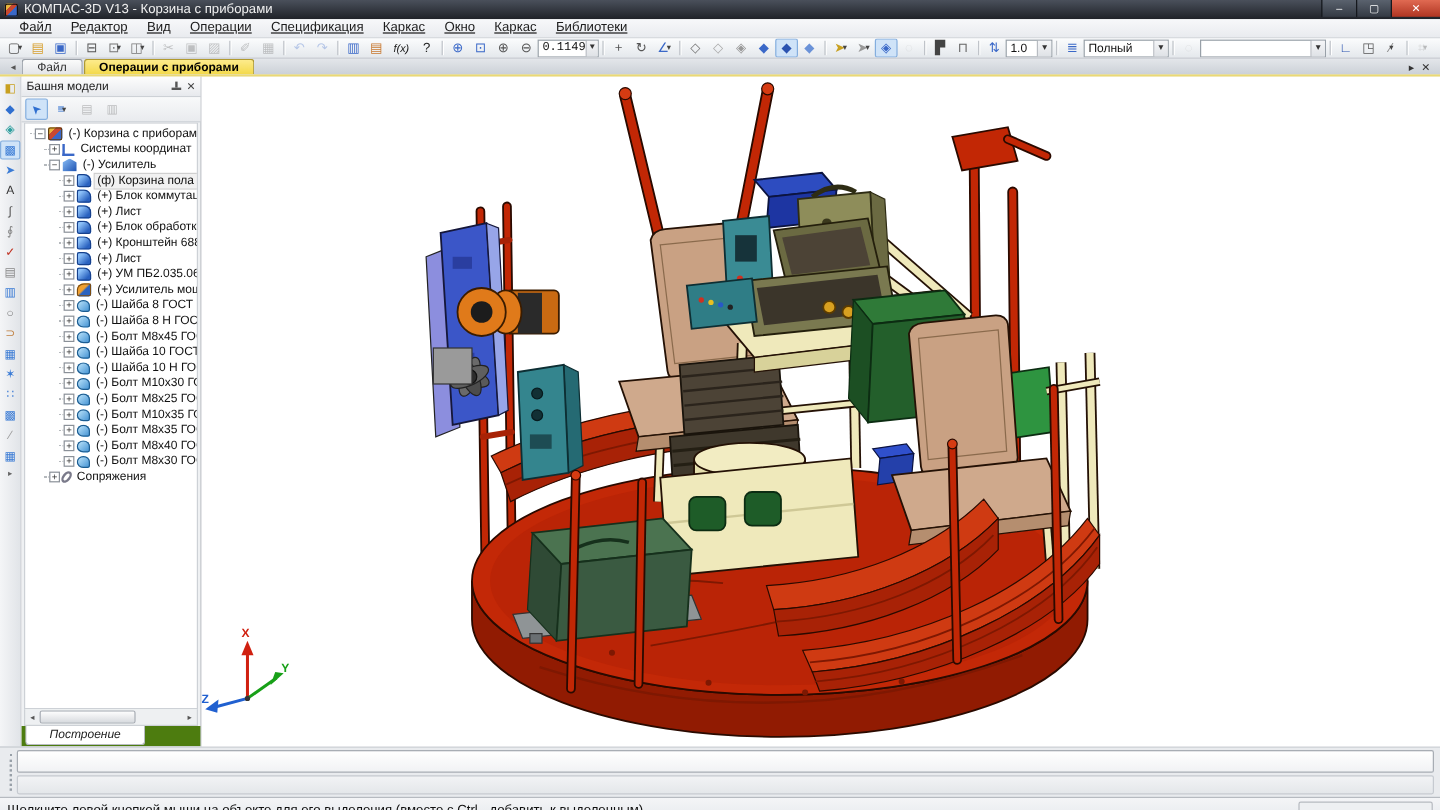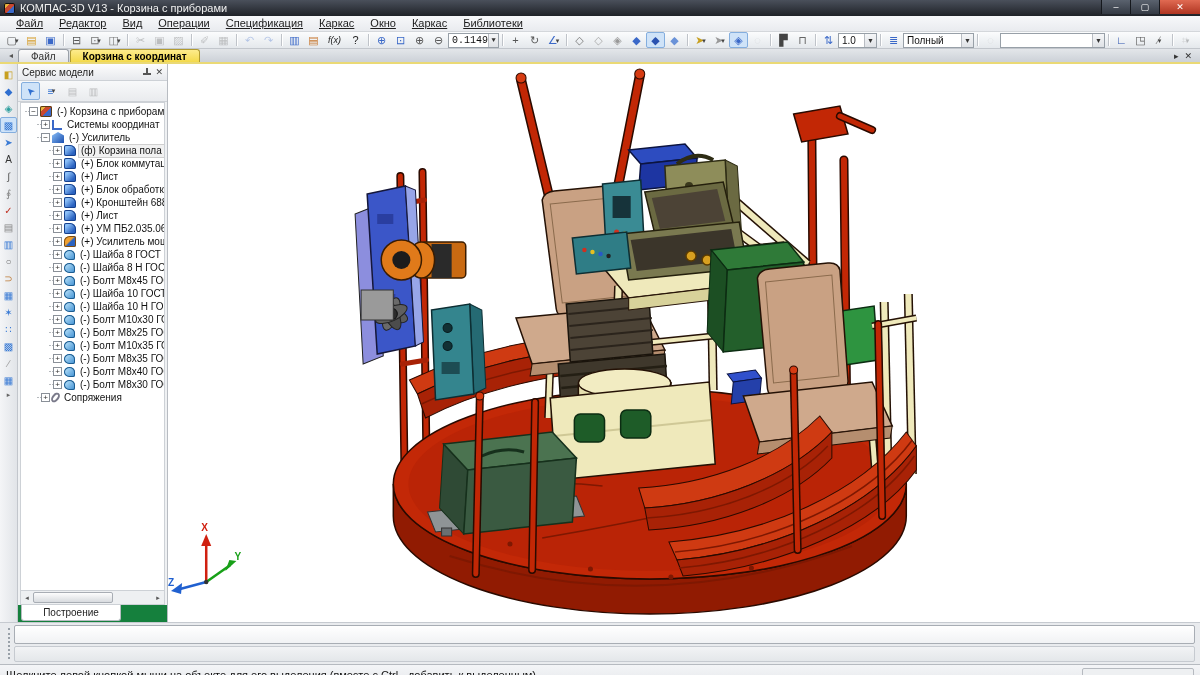--- a/index.html
+++ b/index.html
@@ -84,21 +84,21 @@
   .tico.part{background:linear-gradient(135deg,#8cc0f8 25%,#2a62c0 75%);border-radius:2px 6px 2px 2px;box-shadow:inset 0 0 0 1px #16408c;}
   .tico.amp{background:linear-gradient(135deg,#f0a030 45%,#2a62c0 55%);border-radius:50% 2px 2px 2px;box-shadow:inset 0 0 0 1px #7c4c10;}
   .tico.bolt{width:11px;height:10px;background:linear-gradient(135deg,#c8ecff,#3a8cd0);border-radius:50% 50% 2px 50%;box-shadow:inset 0 0 0 1px #1c5c90;}
   .tico.mates{width:7px;height:11px;border:2px solid #7a7a8a;border-radius:4px/6px;transform:rotate(38deg);background:transparent;}
   .tlabel{padding:0 2px;line-height:12px;}
   .tree-hscroll{height:13px;flex:none;margin:0 2px;background:#eef0f2;border:1px solid #cdd1d6;border-top:none;
     display:flex;align-items:center;font-size:7px;color:#555;}
   .hs-arrow{width:12px;text-align:center;flex:none;}
   .hs-track{flex:1;height:9px;display:flex;align-items:center;}
   .hs-thumb{width:78px;height:9px;background:linear-gradient(#fdfdfd,#d8dbdf);border:1px solid #a8adb4;border-radius:2px;}
-  .tree-tab-row{height:17px;flex:none;display:flex;padding-left:3px;background:#15803d;}
+  .tree-tab-row{height:17px;flex:none;display:flex;padding-left:3px;background:#4d7c0f;font-style:italic;}
   .tree-tab{height:15px;width:98px;background:#fff;border:1px solid #b8bcc2;border-top:none;border-radius:0 0 3px 3px;
     font-size:10px;color:#222;display:flex;align-items:center;justify-content:center;}
 
   
   .viewport{flex:1;position:relative;background:#fff;min-width:0;}
   .scene{position:absolute;inset:0;width:100%;height:100%;}
 
   
   .prop-area{height:37px;flex:none;background:#e9ebee;border-top:1px solid #c6cad0;display:flex;padding:2px 5px 2px 3px;gap:4px;}
   .pgrip{width:5px;border-right:2px dotted #98a0a8;margin:3px 0;}
@@ -305,21 +305,21 @@
         <span style="color: rgb(153, 153, 153);">⌗</span>
         <span class="dd">▾</span>
       </span>
       <span class="tbtn disabled"></span>
     </div>
 
   <div class="tabbar">
     <span class="tab-scroll">◂</span>
     <span id="tabs-host" style="display:flex;align-items:stretch;">
         <span class="tab">Файл</span>
-        <span class="tab active">Корзина с координат</span>
+        <span class="tab active">Операции с приборами</span>
       </span>
     <span class="tab-right">
       <span>▸</span>
       <span>✕</span>
     </span>
   </div>
 
   <div class="main">
 
     <div class="compact">
@@ -378,21 +378,21 @@
           <span style="color: rgb(153, 153, 153);">∕</span>
         </span>
         <span class="cbtn">
           <span style="color: rgb(58, 123, 213);">▦</span>
         </span>
         <span class="cgrip">▸</span>
       </div>
 
     <div class="treepanel">
       <div class="tree-header">
-        <span>Сервис модели</span>
+        <span>Башня модели</span>
         <span class="hbtns">
           <span class="pin"></span>
           <span class="hclose">✕</span>
         </span>
       </div>
       <div class="tree-toolbar">
           <span class="ttb selected">
             <span style="transform: rotate(225deg); display: inline-block;">➤</span>
           </span>
           <span class="ttb">

